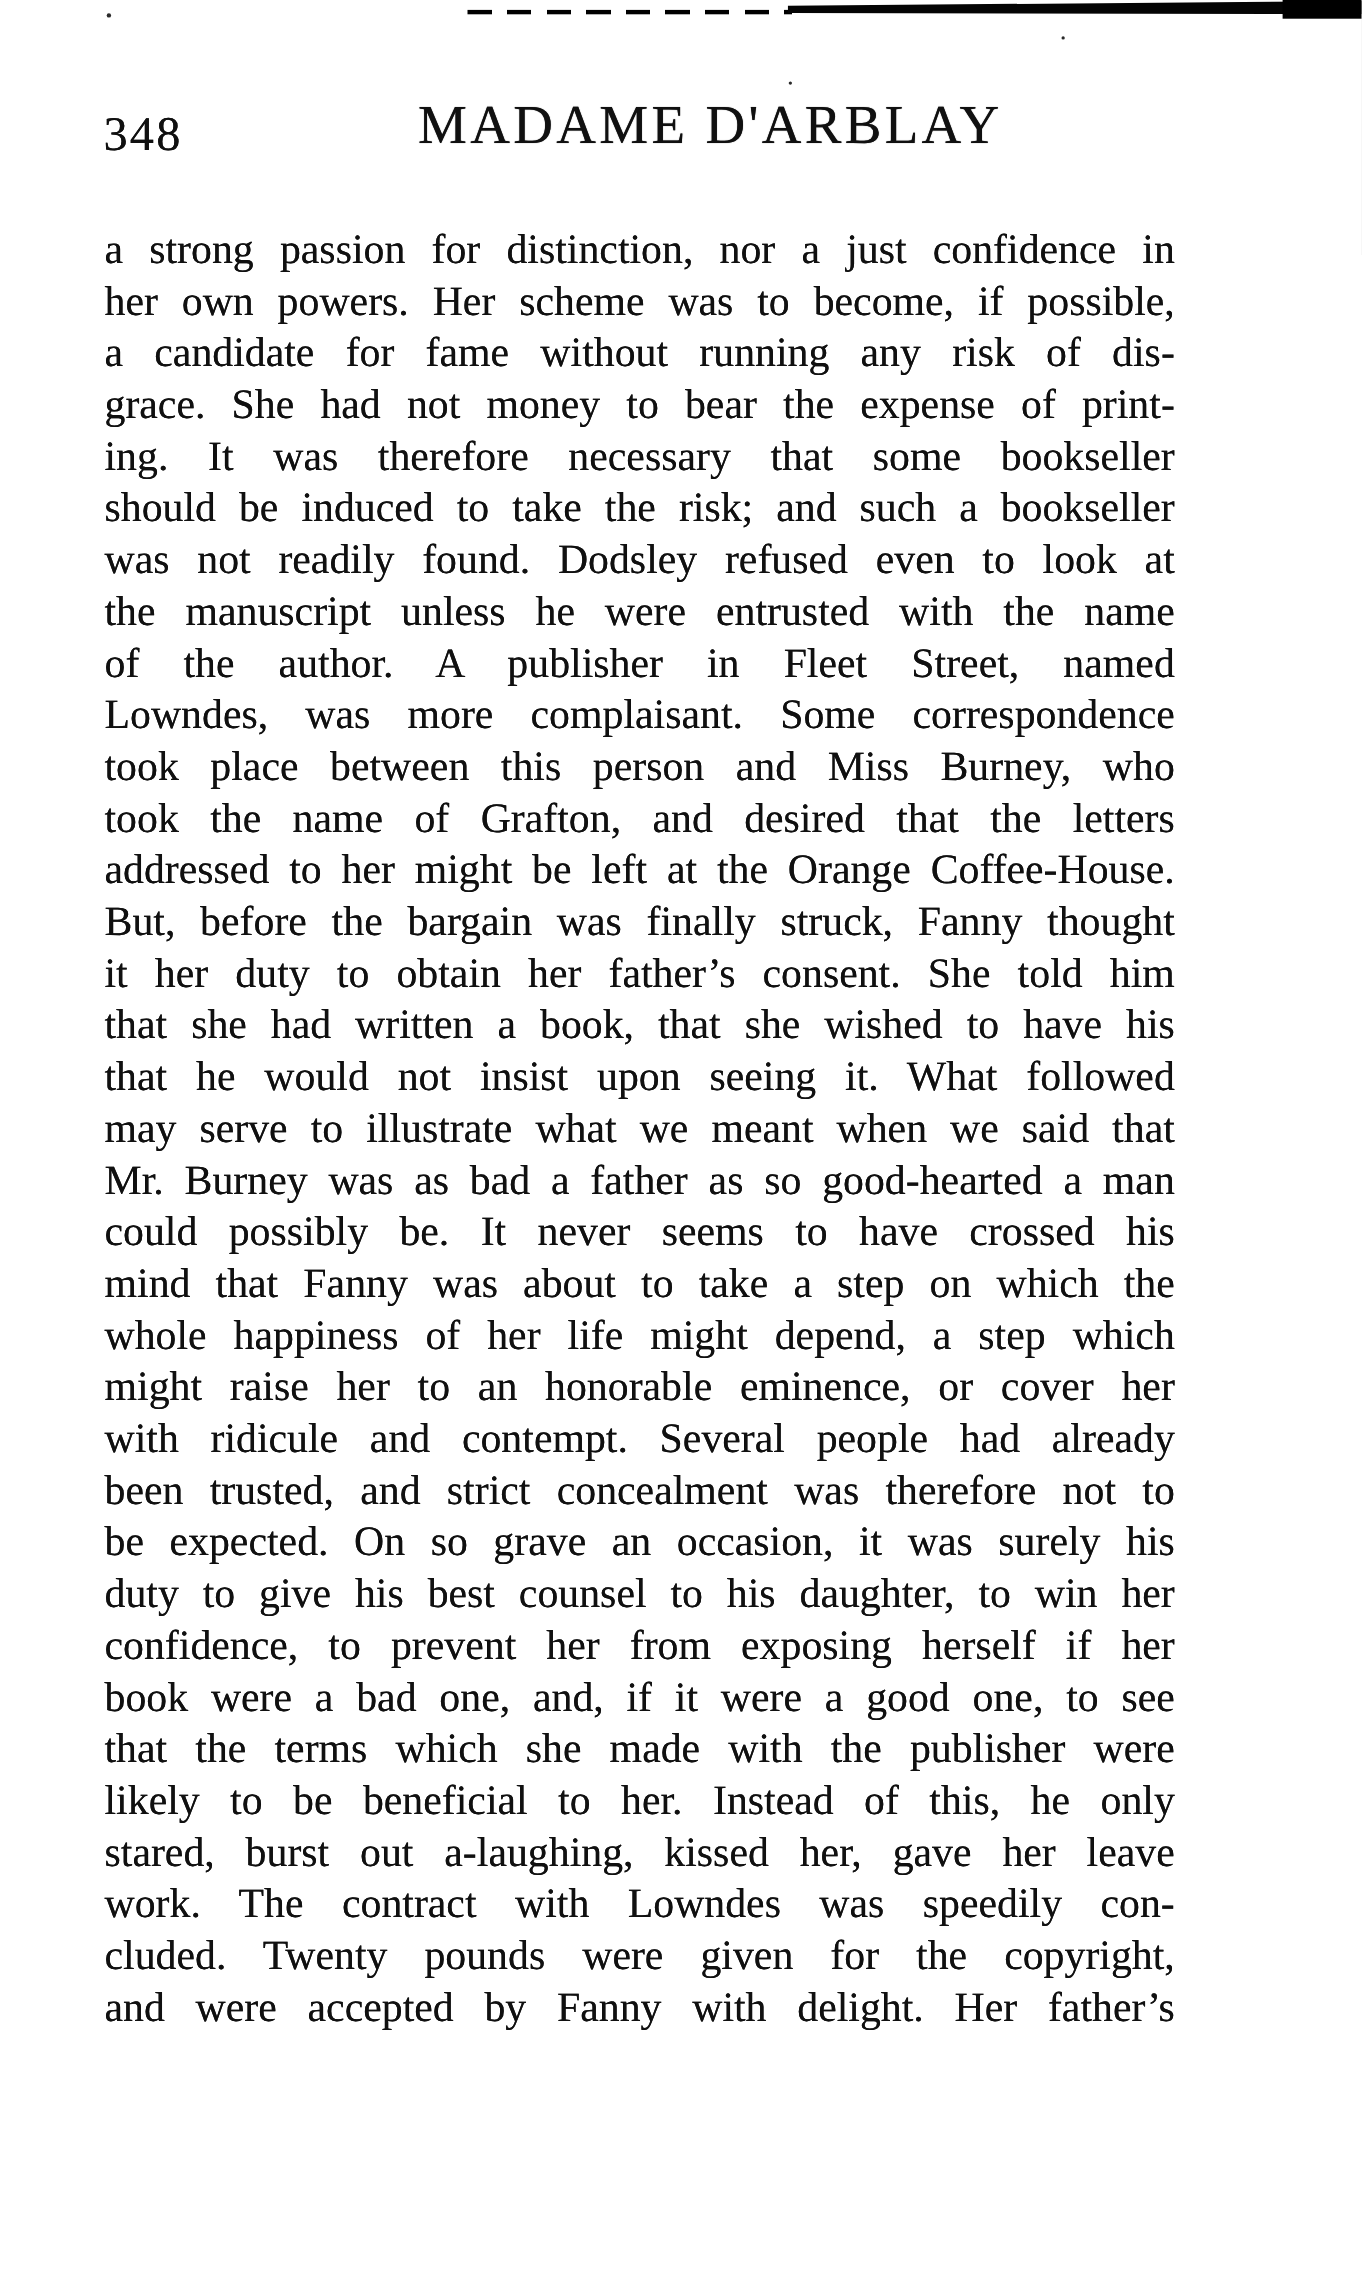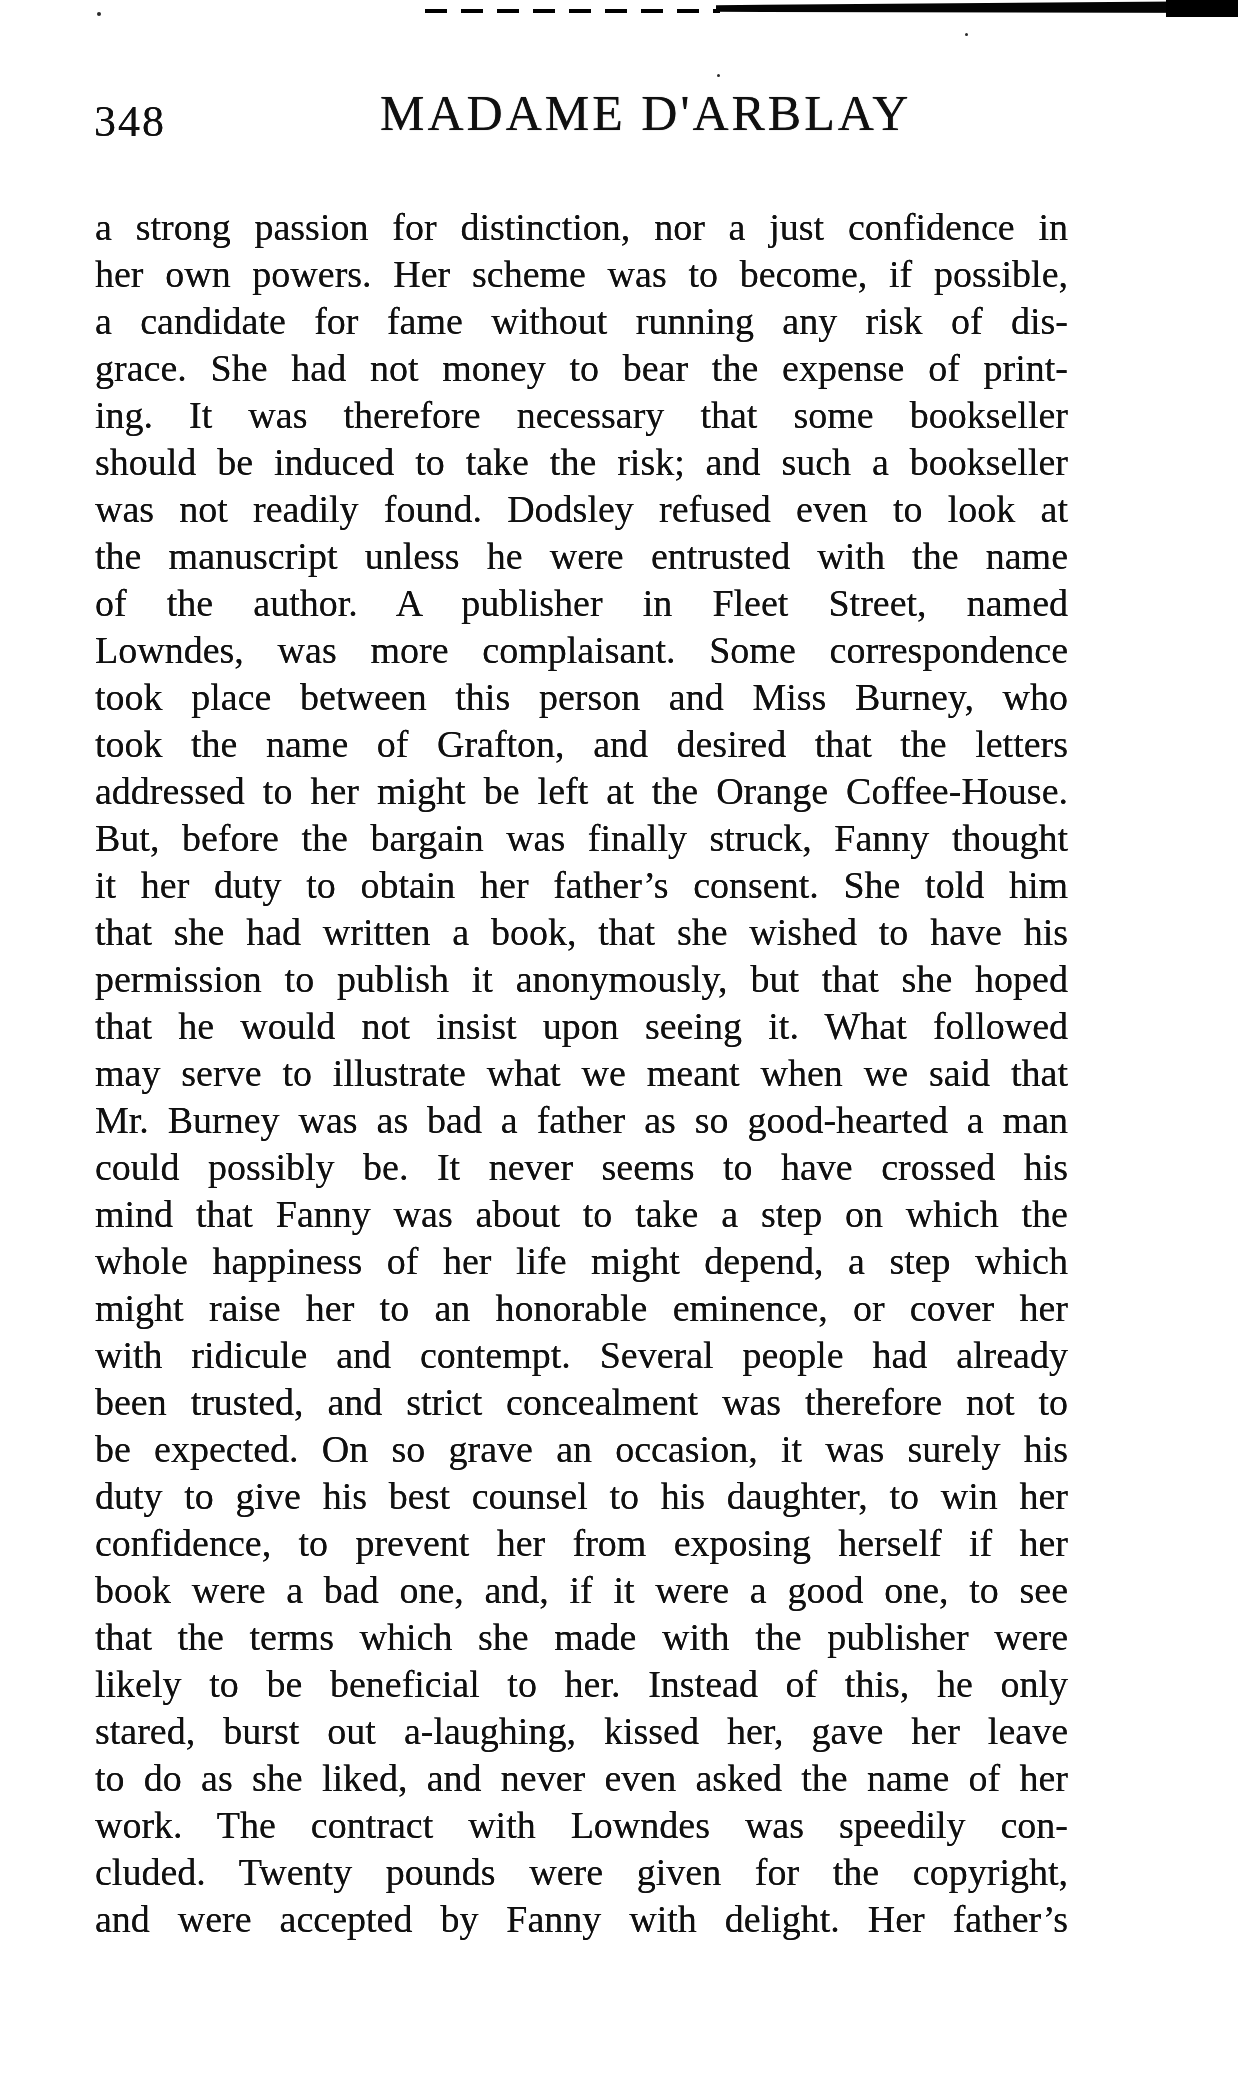--- a/index.html
+++ b/index.html
@@ -86,36 +86,34 @@
     <div class="line">was not readily found.  Dodsley refused even to look at</div>
     <div class="line">the manuscript unless he were entrusted with the name</div>
     <div class="line">of the author.  A publisher in Fleet Street, named</div>
     <div class="line">Lowndes, was more complaisant.  Some correspondence</div>
     <div class="line">took place between this person and Miss Burney, who</div>
     <div class="line">took the name of Grafton, and desired that the letters</div>
     <div class="line">addressed to her might be left at the Orange Coffee-House.</div>
     <div class="line">But, before the bargain was finally struck, Fanny thought</div>
     <div class="line">it her duty to obtain her father’s consent.  She told him</div>
     <div class="line">that she had written a book, that she wished to have his</div>
-    <div class="line">permission to publish it anonymously, but that she hoped</div>
     <div class="line">that he would not insist upon seeing it.  What followed</div>
     <div class="line">may serve to illustrate what we meant when we said that</div>
     <div class="line">Mr. Burney was as bad a father as so good-hearted a man</div>
     <div class="line">could possibly be.  It never seems to have crossed his</div>
     <div class="line">mind that Fanny was about to take a step on which the</div>
     <div class="line">whole happiness of her life might depend, a step which</div>
     <div class="line">might raise her to an honorable eminence, or cover her</div>
     <div class="line">with ridicule and contempt.  Several people had already</div>
     <div class="line">been trusted, and strict concealment was therefore not to</div>
     <div class="line">be expected.  On so grave an occasion, it was surely his</div>
     <div class="line">duty to give his best counsel to his daughter, to win her</div>
     <div class="line">confidence, to prevent her from exposing herself if her</div>
     <div class="line">book were a bad one, and, if it were a good one, to see</div>
     <div class="line">that the terms which she made with the publisher were</div>
     <div class="line">likely to be beneficial to her.  Instead of this, he only</div>
     <div class="line">stared, burst out a-laughing, kissed her, gave her leave</div>
-    <div class="line">to do as she liked, and never even asked the name of her</div>
     <div class="line">work.  The contract with Lowndes was speedily con-</div>
     <div class="line">cluded.  Twenty pounds were given for the copyright,</div>
     <div class="line">and were accepted by Fanny with delight.  Her father’s</div>
   </main>
 
 </div>
 
 </body></html>

